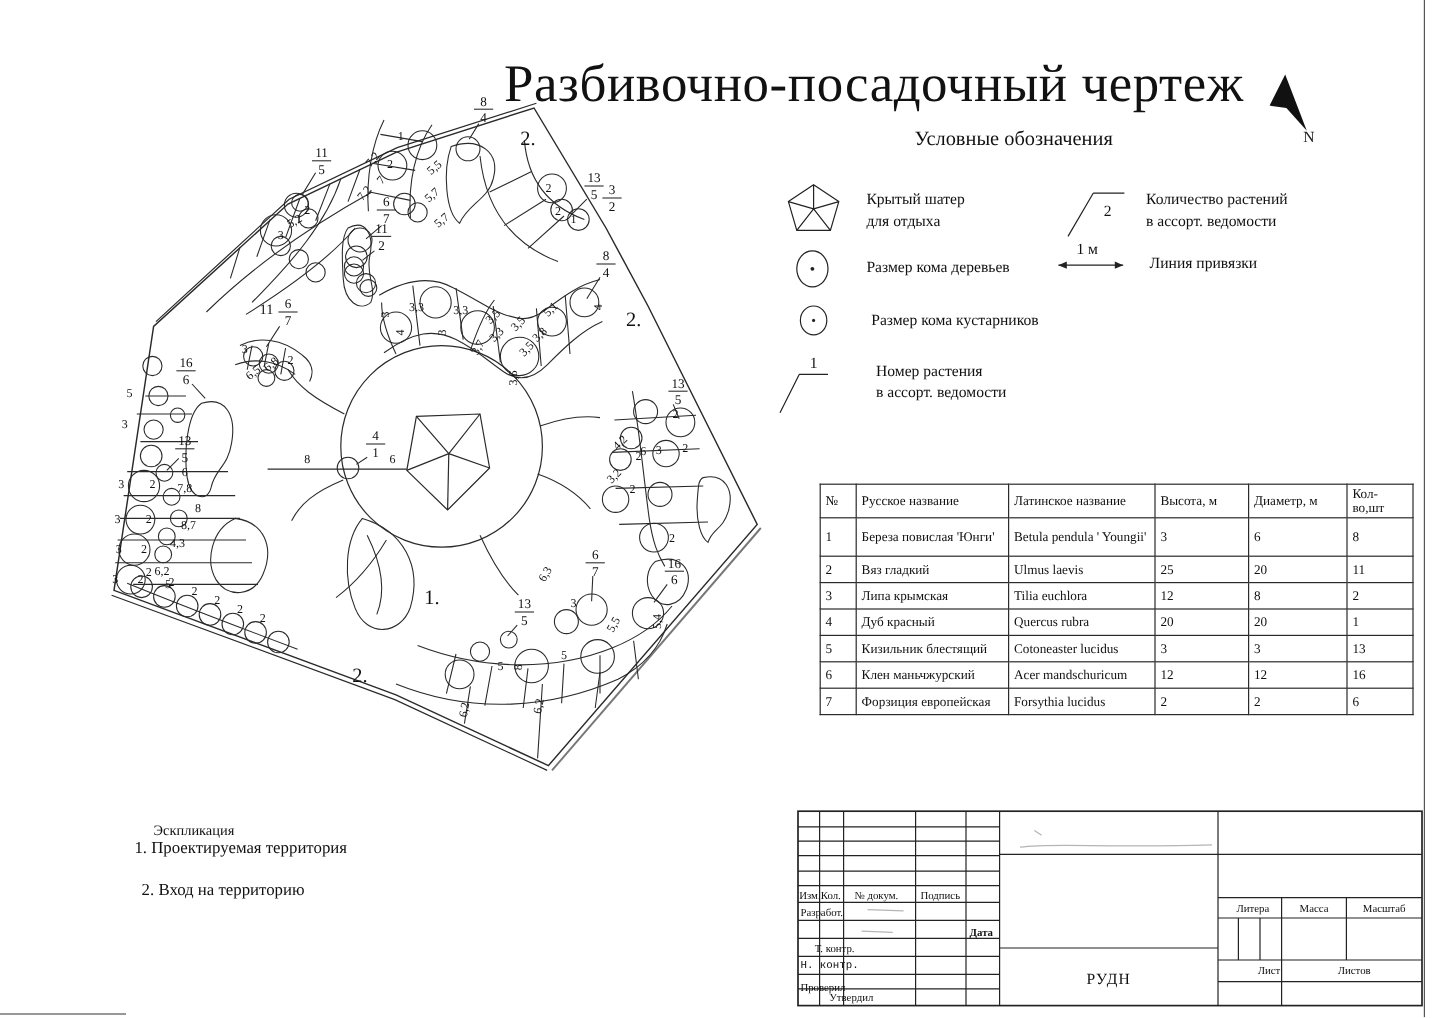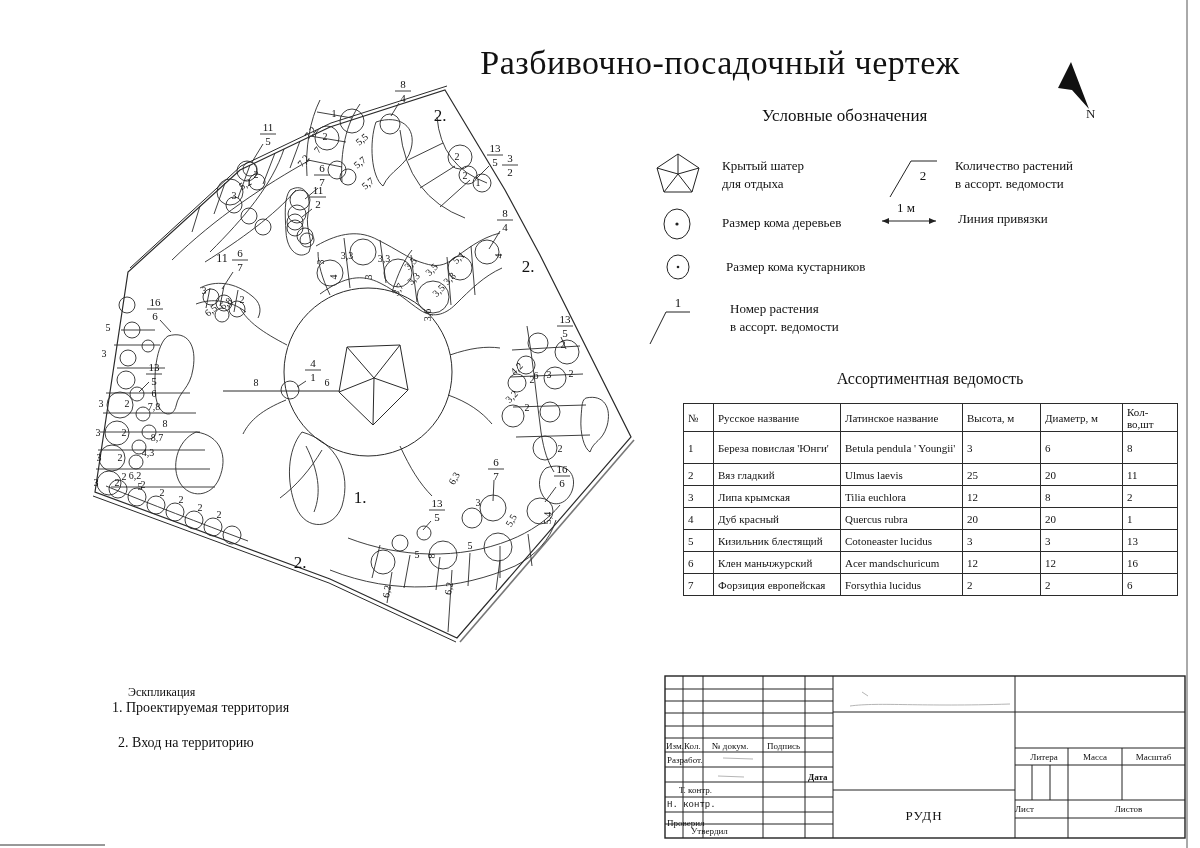--- a/index.html
+++ b/index.html
@@ -1,19 +1,19 @@
 <!DOCTYPE html>
 <html><head>
 <meta charset="utf-8">
 <style>
   html,body{margin:0;padding:0;background:#fff;}
   .sheet{position:relative;width:1200px;height:848px;background:#fff;overflow:hidden;
          font-family:"Liberation Serif","DejaVu Serif",serif;color:#111;}
   .lbl{position:absolute;white-space:nowrap;color:#111;}
-  .page-title{font-size:34px;letter-spacing:.5px;text-align:center;}
+  .page-title{font-size:44px;letter-spacing:.5px;text-align:center;}
   .sec-title{font-size:17px;}
   .tbl-title{font-size:16px;text-align:center;}
   .leg-lbl{font-size:13px;line-height:18px;}
   .exp-title{font-size:12px;margin-top:40px;}
   .exp-item{font-size:14px;}
   .tb-lbl{font-size:9px;}
   .org-lbl{font-size:13px;letter-spacing:1px;}
   .n-lbl{font-size:13px;color:#222;}
   svg{position:absolute;left:0;top:0;}
   .icon-svg{position:absolute;}
@@ -350,21 +350,20 @@
   <div class="lbl leg-lbl" style="left:955px;top:175px;">в ассорт. ведомости</div>
 
   <svg class="icon-svg" style="left:878px;top:198px;" width="64" height="32" viewBox="0 0 64 32">
     <text x="28" y="14" font-size="13" font-family="Liberation Serif,serif" fill="#111" text-anchor="middle">1 м</text>
     <path d="M4,23 L58,23" fill="none" stroke="#222"></path>
     <polygon points="4,23 11,20 11,26" fill="#222"></polygon>
     <polygon points="58,23 51,20 51,26" fill="#222"></polygon>
   </svg>
   <div class="lbl leg-lbl" style="left:958px;top:210px;">Линия привязки</div>
 
-  <div class="lbl tbl-title" style="left:683px;top:370px;width:494px;">Ассортиментная ведомость</div>
   <table class="assort">
     <colgroup>
       <col style="width:30px">
         <col style="width:127px">
         <col style="width:122px">
       <col style="width:78px">
         <col style="width:82px">
         <col style="width:55px">
     </colgroup>
     <thead>
@@ -449,17 +448,17 @@
   <div class="lbl tb-lbl" style="left:767px;top:741px;">Подпись</div>
   <div class="lbl tb-lbl" style="left:808px;top:772px;font-weight:bold;">Дата</div>
   <div class="lbl tb-lbl" style="left:667px;top:755px;">Разработ.</div>
   <div class="lbl tb-lbl" style="left:667px;top:770px;margin-top:48px;">Проверил</div>
   <div class="lbl tb-lbl" style="left:667px;top:785px;margin-left:12px;">Т. контр.</div>
   <div class="lbl tb-lbl" style="left:667px;top:800px;font-family:Liberation Mono, monospace;">Н. контр.</div>
   <div class="lbl tb-lbl" style="left:667px;top:826px;margin-left:24px;">Утвердил</div>
   <div class="lbl tb-lbl" style="left:1022px;top:752px;width:44px;text-align:center;">Литера</div>
   <div class="lbl tb-lbl" style="left:1070px;top:752px;width:50px;text-align:center;">Масса</div>
   <div class="lbl tb-lbl" style="left:1124px;top:752px;width:59px;text-align:center;">Масштаб</div>
-  <div class="lbl tb-lbl" style="left:1015px;top:804px;width:53px;">Лист</div>
+  <div class="lbl tb-lbl" style="left:1015px;top:804px;width:53px;text-align:center;padding-left:16px;">Лист</div>
   <div class="lbl tb-lbl" style="left:1068px;top:804px;width:121px;text-align:center;">Листов</div>
   <div class="lbl org-lbl" style="left:833px;top:808px;width:182px;text-align:center;">РУДН</div>
 
 </div>
 
 </body></html>

